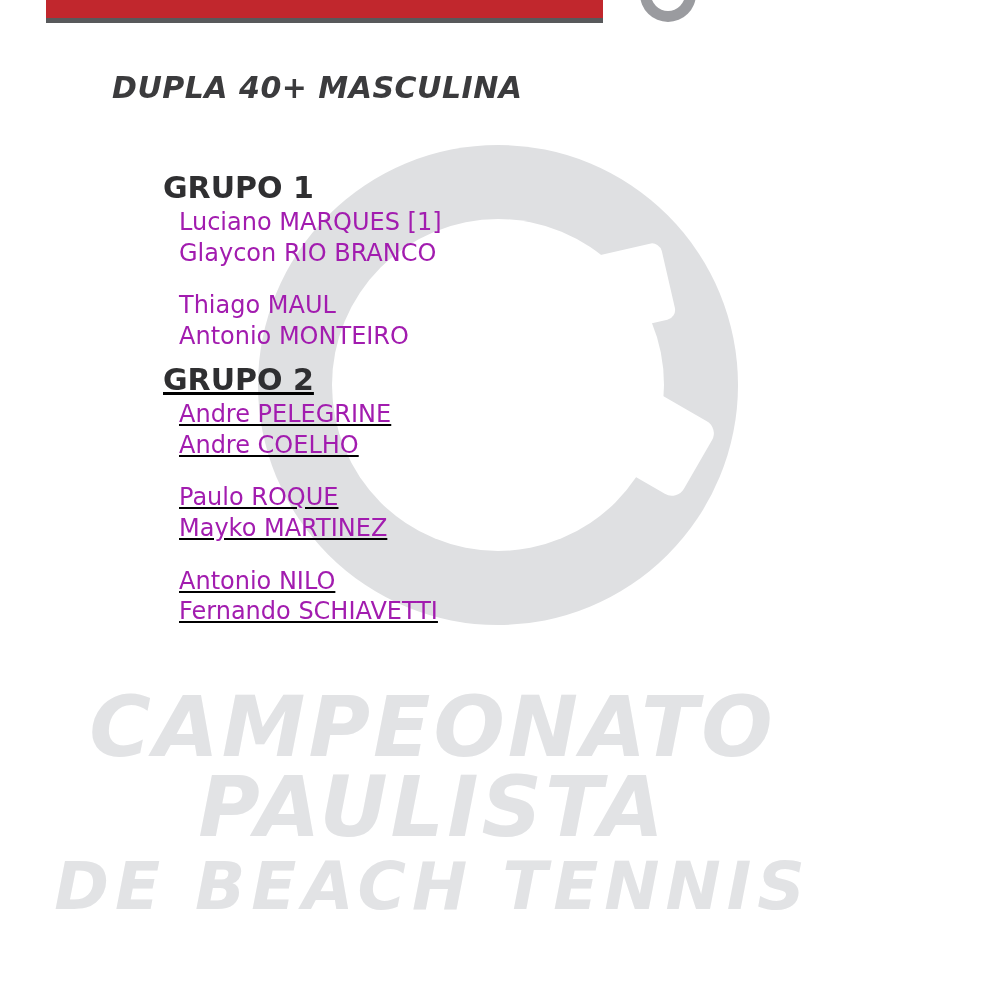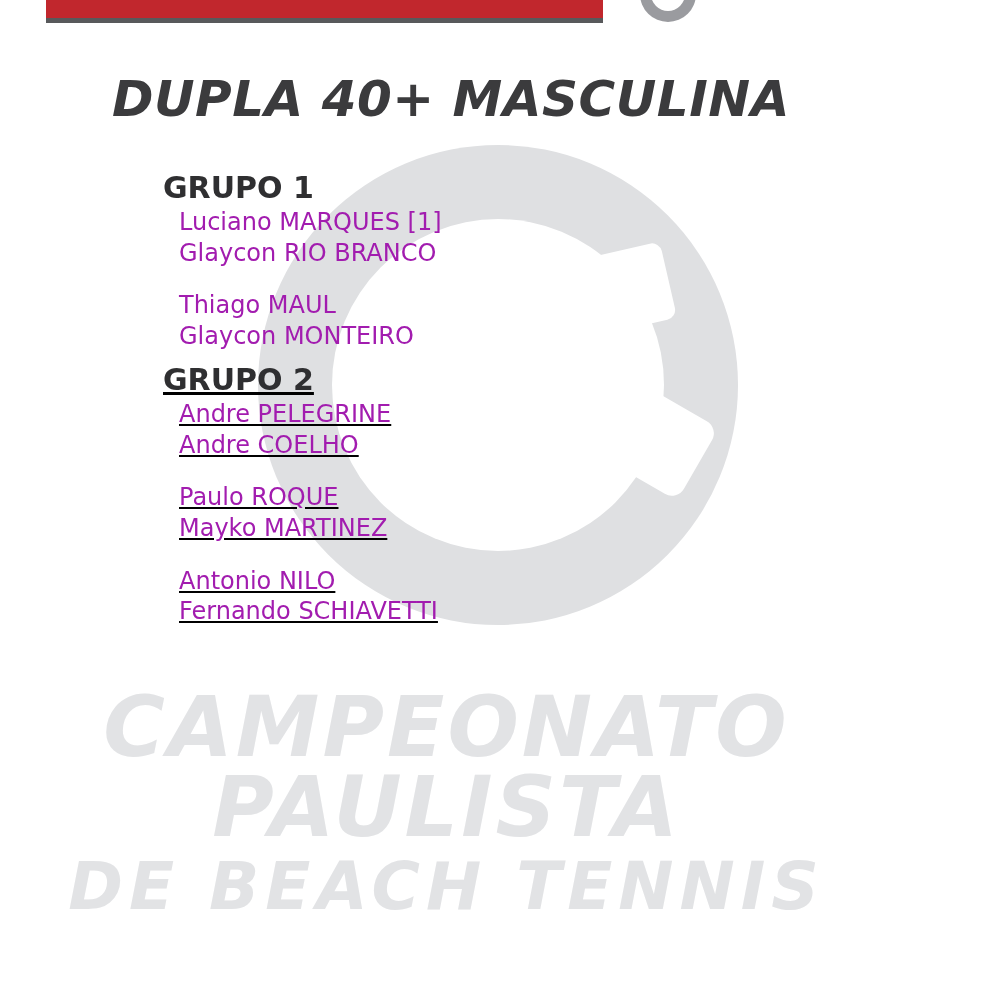--- a/index.html
+++ b/index.html
@@ -135,21 +135,20 @@
     position: absolute;
     left: 0;
     top: 688px;
     width: 865px;
     text-align: center;
     color: #e2e3e5;
     font-weight: bold;
     font-style: italic;
     pointer-events: none;
     line-height: 0.95;
-    padding-left: 14px;
   }
   .wm-text .wl1 {
     display: block;
     font-size: 84px;
     letter-spacing: 3px;
   }
   .wm-text .wl2 {
     display: block;
     font-size: 66px;
     letter-spacing: 6px;
@@ -158,21 +157,21 @@
 
   
   .content {
     position: relative;
     z-index: 3;
   }
   .page-title {
     position: absolute;
     left: 112px;
     top: 70px;
-    font-size: 50px;
+    font-size: 30px;
     font-weight: bold;
     font-style: italic;
     color: #3b3b3d;
     letter-spacing: 0.5px;
   }
 
   .groups {
     position: absolute;
     left: 163px;
     top: 170px;
@@ -241,21 +240,21 @@
     <div class="group">
       <div class="group-title">GRUPO 1</div>
 
       <div class="pair">
         <div class="player">Luciano MARQUES [1]</div>
         <div class="player">Glaycon RIO BRANCO</div>
       </div>
 
       <div class="pair">
         <div class="player">Thiago MAUL</div>
-        <div class="player">Glaycon MONTEIRO</div>
+        <div class="player">Antonio MONTEIRO</div>
       </div>
 
     </div>
 
     <div class="group">
       <div class="group-title">GRUPO 2</div>
 
       <div class="pair">
         <div class="player">Andre PELEGRINE</div>
         <div class="player">Andre COELHO</div>

